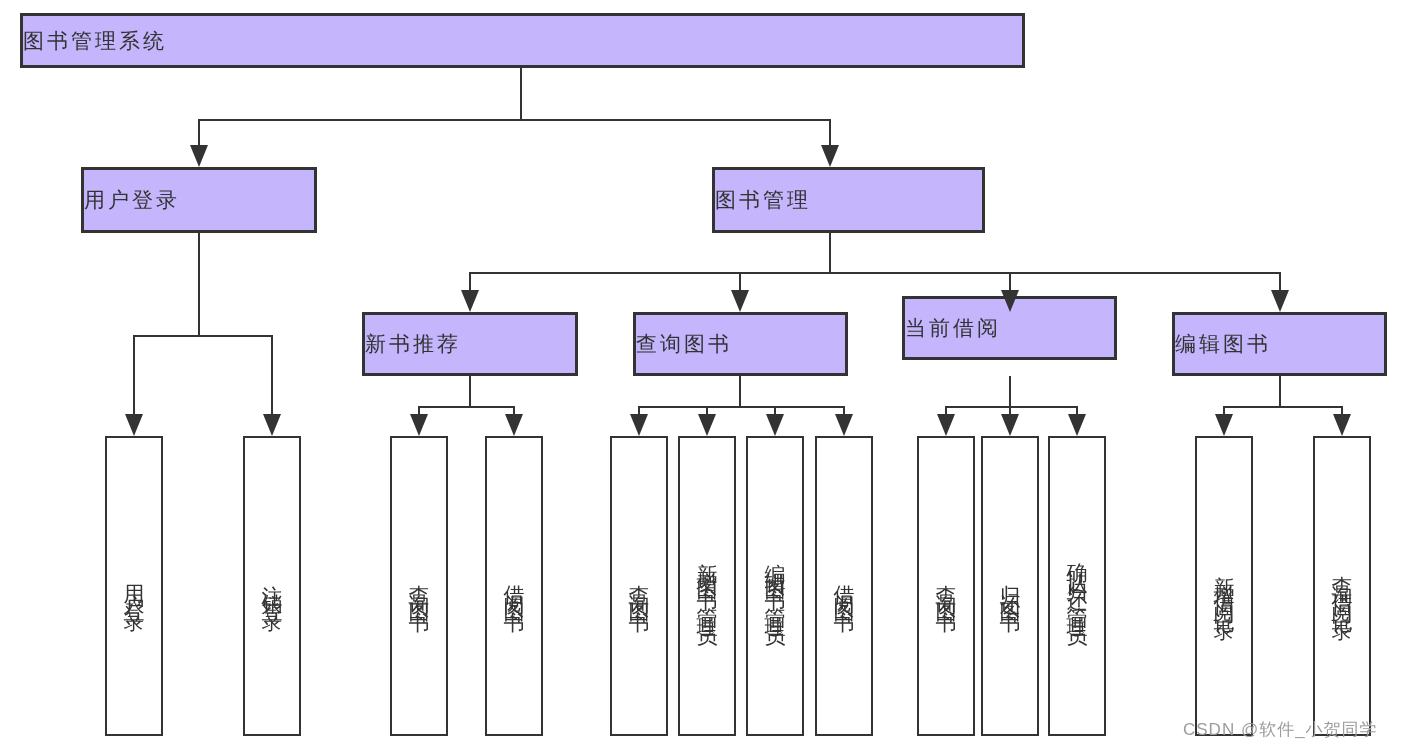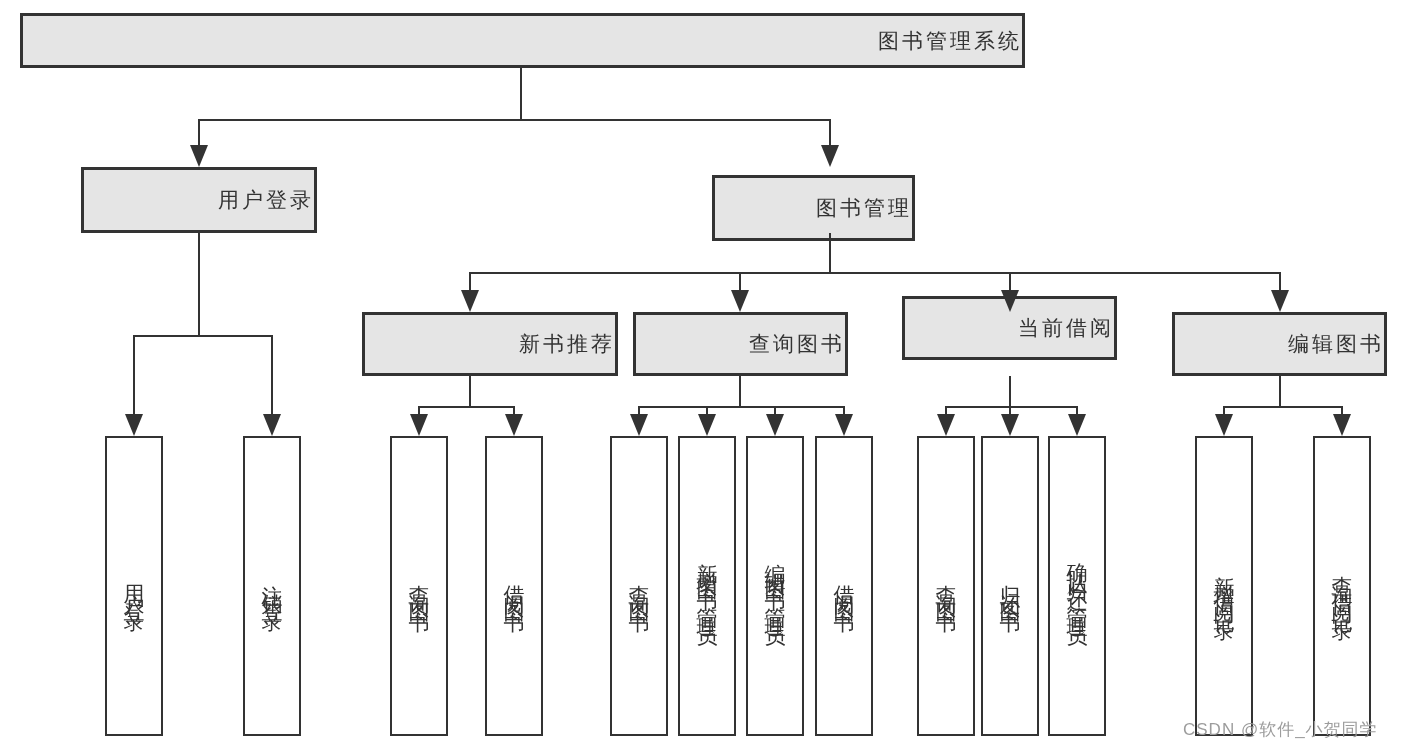--- a/index.html
+++ b/index.html
@@ -14,23 +14,23 @@
     position:relative;
     width:1405px;height:747px;
     background:var(--bg);
     font-family:"Liberation Sans","DejaVu Sans",sans-serif;
     color:var(--text);
     overflow:hidden;
   }
   .box{
     position:absolute;
     box-sizing:border-box;
-    background:#e5e5e5;
+    background:#c4b5fd;
     border:3px solid var(--boxborder);
-    display:flex;align-items:center;justify-content:flex-end;
+    display:flex;align-items:center;justify-content:flex-start;
   }
   .box .hlabel{
     font-size:21px;
     letter-spacing:3px;
     white-space:nowrap;
     color:var(--text);
   }
   .leaf{
     position:absolute;
     box-sizing:border-box;
@@ -70,25 +70,25 @@
 
 <div class="canvas">
 
   <div class="box" style="left:20px;top:13px;width:1005px;height:55px">
     <span class="hlabel">图书管理系统</span>
   </div>
 
   <div class="box" style="left:81px;top:167px;width:236px;height:66px">
     <span class="hlabel">用户登录</span>
   </div>
-  <div class="box" style="left:712px;top:175px;width:203px;height:66px">
+  <div class="box" style="left:712px;top:167px;width:273px;height:66px">
     <span class="hlabel">图书管理</span>
   </div>
 
-  <div class="box" style="left:362px;top:312px;width:256px;height:64px">
+  <div class="box" style="left:362px;top:312px;width:216px;height:64px">
     <span class="hlabel">新书推荐</span>
   </div>
   <div class="box" style="left:633px;top:312px;width:215px;height:64px">
     <span class="hlabel">查询图书</span>
   </div>
   <div class="box" style="left:902px;top:296px;width:215px;height:64px">
     <span class="hlabel">当前借阅</span>
   </div>
   <div class="box" style="left:1172px;top:312px;width:215px;height:64px">
     <span class="hlabel">编辑图书</span>

